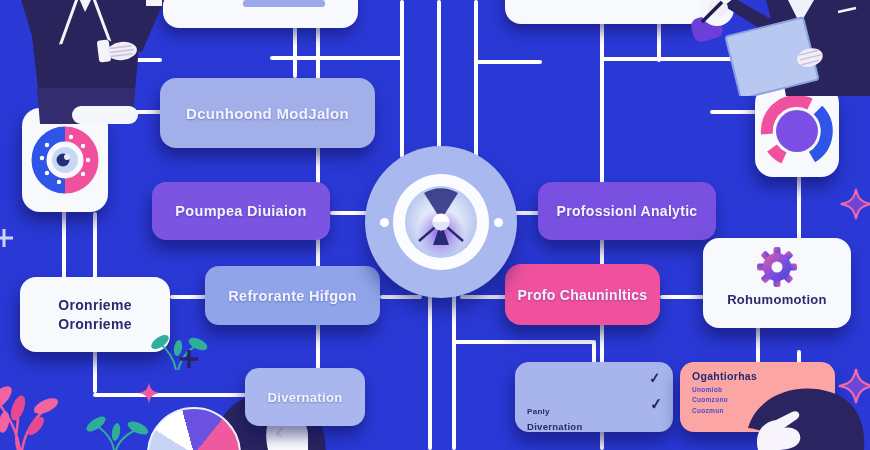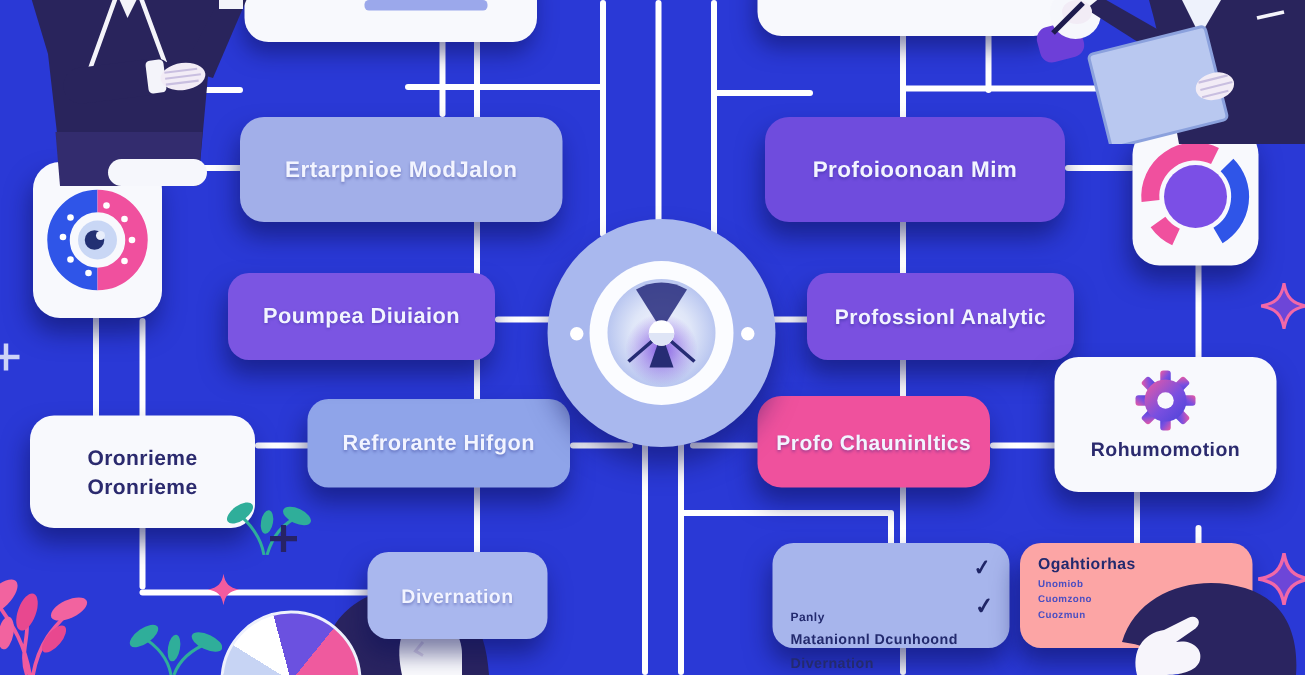--- a/index.html
+++ b/index.html
@@ -61,42 +61,39 @@
   <div class="lh" style="top:295px;left:660px;width:45px;"></div>
   <div class="lh" style="top:393px;left:93px;width:154px;"></div>
   <div class="lh" style="top:340px;left:452px;width:142px;"></div>
 
   <div class="frag" style="left:163px;top:-28px;width:195px;height:56px;">
     <div style="position:absolute;left:80px;top:28px;width:82px;height:7px;border-radius:3px;background:#8b9ae8;opacity:.85;"></div>
   </div>
   <div class="frag" style="left:505px;top:-26px;width:200px;height:50px;"></div>
 
   <div class="node" style="left:160px;top:78px;width:215px;height:70px;border-radius:16px;background:#a2afe9;font-size:15px;">
-    <span>Ertarpnioe ModJalon</span>
+    <span>Dcunhoond ModJalon</span>
   </div>
   <div class="node" style="left:205px;top:266px;width:175px;height:59px;border-radius:14px;background:#8fa4e9;font-size:14.5px;">
     <span>Refrorante Hifgon</span>
   </div>
   <div class="node" style="left:152px;top:182px;width:178px;height:58px;border-radius:14px;background:#7b55e2;font-size:14.5px;">
     <span>Poumpea Diuiaion</span>
   </div>
   <div class="node" style="left:245px;top:368px;width:120px;height:58px;border-radius:14px;background:#a9b7ee;font-size:13px;">
     <span>Divernation</span>
   </div>
 
   <div class="node card" style="left:20px;top:277px;width:150px;height:75px;border-radius:16px;font-size:14px;line-height:1.35;">
     <span>
       <span style="display:block;text-align:center;">Oronrieme</span>
       <span style="display:block;">Oronrieme</span>
     </span>
   </div>
 
-  <div class="node" style="left:510px;top:78px;width:200px;height:70px;border-radius:16px;background:#6f4cdd;font-size:15px;">
-    <span>Profoioonoan Mim</span>
-  </div>
   <div class="node" style="left:538px;top:182px;width:178px;height:58px;border-radius:14px;background:#7a50e0;font-size:14px;">
     <span>Profossionl Analytic</span>
   </div>
   <div class="node" style="left:505px;top:264px;width:155px;height:61px;border-radius:16px;background:#ef519d;font-size:14px;">
     <span>Profo Chauninltics</span>
   </div>
 
   <div class="node card" style="left:703px;top:238px;width:148px;height:90px;border-radius:16px;font-size:13px;flex-direction:column;justify-content:flex-start;padding-top:6px;box-sizing:border-box;">
     <svg width="46" height="46" viewBox="0 0 46 46">
       <defs>
@@ -118,21 +115,20 @@
         <circle cx="23" cy="23" r="14"></circle>
       </g>
       <circle cx="23" cy="23" r="5.5" fill="#f8f9fd"></circle>
     </svg>
     <span style="margin-top:2px;">Rohumomotion</span>
   </div>
 
   <div class="node card" style="left:515px;top:362px;width:158px;height:70px;border-radius:14px;background:#a7b5ec;justify-content:flex-start;align-items:flex-start;text-align:left;padding:9px 12px;box-sizing:border-box;color:#232a6e;">
     <div style="font-size:9px;line-height:1.7;">
       <div style="font-size:8px;margin-top:34px;">Panly</div>
-      <div style="font-size:9.5px;">Matanionnl Dcunhoond</div>
       <div style="font-size:9.5px;">Divernation</div>
     </div>
     <span class="checks" style="right:12px;top:8px;position:absolute;font-size:14px;transform:rotate(-6deg);">✓</span>
     <span class="checks" style="right:10px;top:33px;position:absolute;font-size:15px;transform:rotate(-6deg);">✓</span>
   </div>
 
   <div class="node card" style="left:680px;top:362px;width:155px;height:70px;border-radius:14px;background:#fca5a5;justify-content:flex-start;align-items:flex-start;text-align:left;padding:8px 12px;box-sizing:border-box;color:#232a6e;">
     <div>
       <div style="font-size:10.5px;margin-bottom:3px;">Ogahtiorhas</div>
       <div style="color:#4a4ec2;font-size:6.5px;line-height:1.6;font-weight:bold;">

